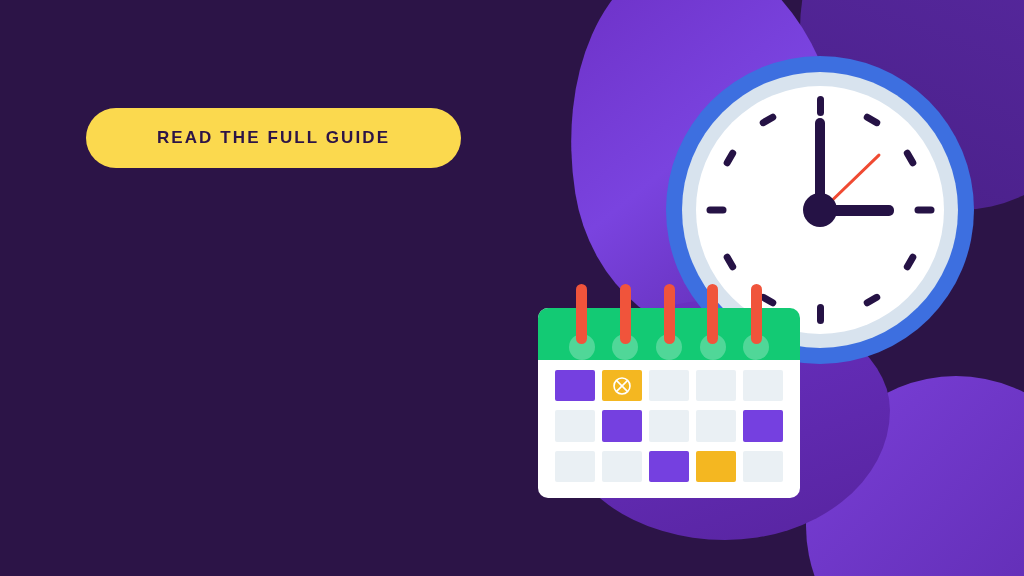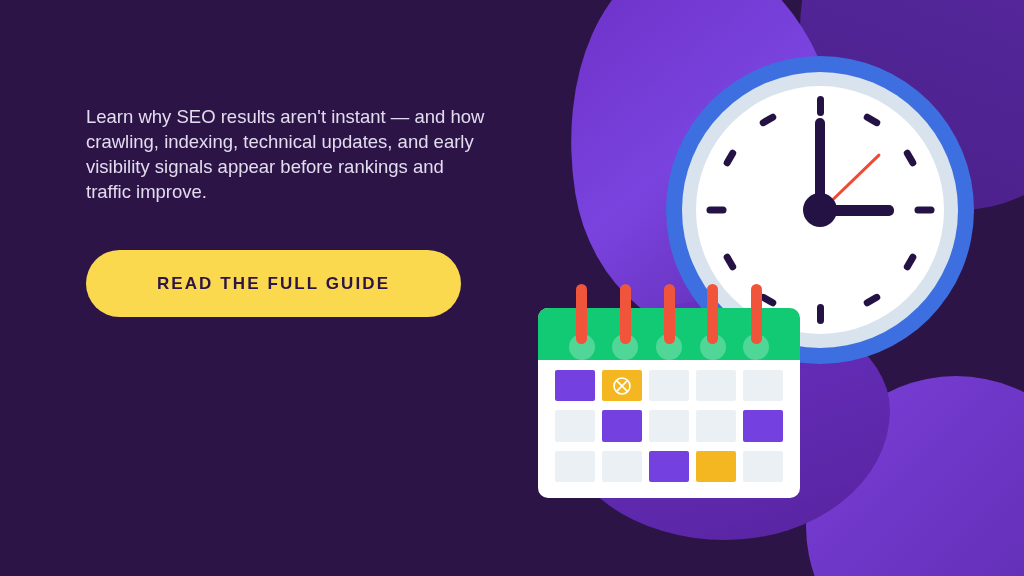--- a/index.html
+++ b/index.html
@@ -60,21 +60,21 @@
   #subhead {
     margin-top:42px;
     color:#e3dcee;
     font-size:18.5px;
     line-height:25px;
     font-weight:normal;
   }
   #cta {
     display:flex; align-items:center; justify-content:center;
     margin-top:46px;
-    width:375px; height:67px;
+    width:375px; height:60px;
     background:#fbd94e;
     border:none; border-radius:36px;
     color:#2c1447;
     font-family:"Liberation Sans", sans-serif;
     font-size:17px;
     font-weight:bold;
     letter-spacing:2.1px;
     cursor:pointer;
   }
 
@@ -189,21 +189,20 @@
 <body>
 
 <div id="banner">
 
   <div class="blob" id="blob-top-right"></div>
   <div class="blob" id="blob-left"></div>
   <div class="blob" id="blob-bottom-right"></div>
   <div class="blob" id="blob-behind-cal"></div>
 
   <div id="text-col">
-    <p id="subhead">Learn why SEO results aren't instant — and how crawling, indexing, technical updates, and early visibility signals appear before rankings and traffic improve.</p>
     <button id="cta">READ THE FULL GUIDE</button>
   </div>
 
   <div id="clock">
     <div id="clock-rim">
       <div id="clock-face">
         <div id="clock-ticks">
             <div class="tick major">
               <i style="transform: translate(6.36816e-15px, -114px) rotate(0deg);"></i>
             </div>

